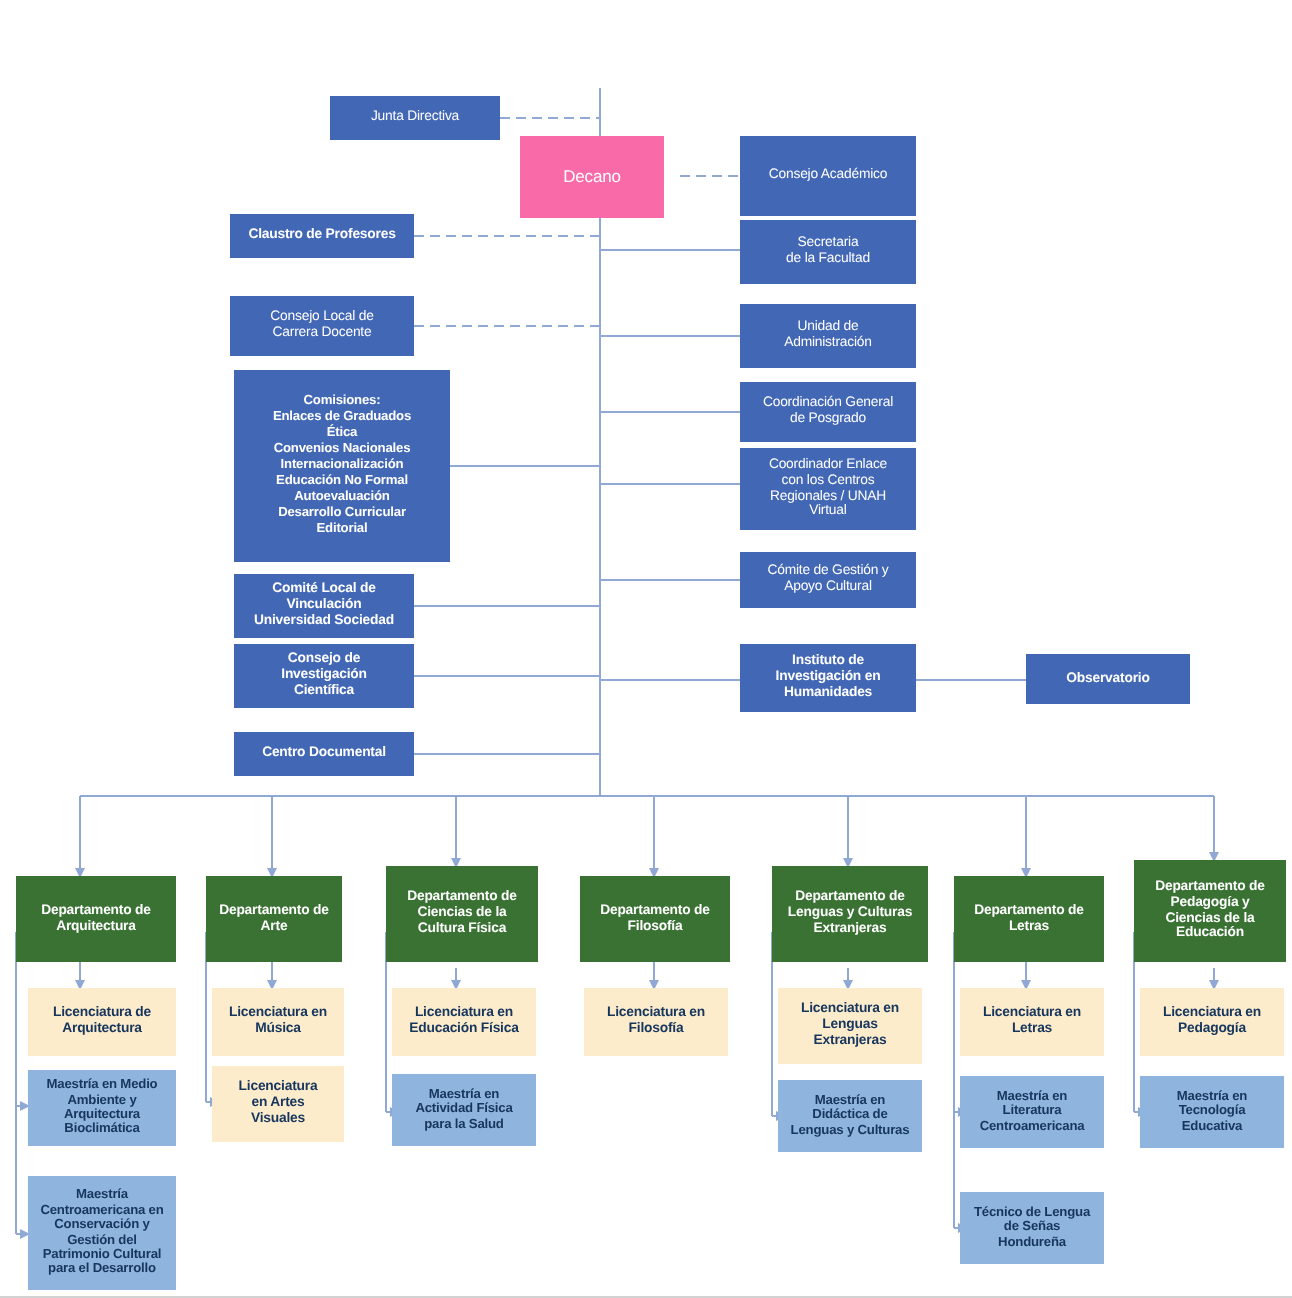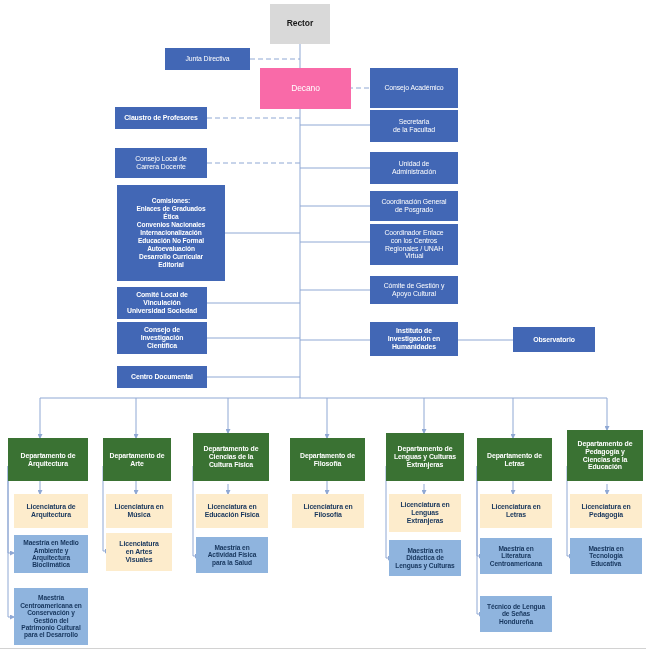--- a/index.html
+++ b/index.html
@@ -106,23 +106,22 @@
       <line x1="477" y1="556" x2="483" y2="556" marker-end="url(#arwr)"></line>
       <path d="M477,466 L477,614"></path>
       <line x1="477" y1="614" x2="483" y2="614" marker-end="url(#arwr)"></line>
 
       <line x1="607" y1="484" x2="607" y2="494" marker-end="url(#arw)"></line>
       <path d="M567,466 L567,556"></path>
       <line x1="567" y1="556" x2="573" y2="556" marker-end="url(#arwr)"></line>
     </g>
   </svg>
 
-  <div class="box b-rector" style="left:270px;top:4px;width:60px;height:40px;">Rector</div>
-
-  <div class="box b-decano" style="left:260px;top:68px;width:91px;height:41px;">Decano</div>
+
+  <div class="box b-decano" style="left:260px;top:68px;width:72px;height:41px;">Decano</div>
 
   <div class="box b-blue" style="left:165px;top:48px;width:85px;height:22px;">Junta Directiva</div>
 
   <div class="box b-blue" style="left:370px;top:68px;width:88px;height:40px;">Consejo Académico</div>
 
   <div class="box b-blue bold" style="left:115px;top:107px;width:92px;height:22px;">Claustro de Profesores</div>
 
   <div class="box b-blue" style="left:115px;top:148px;width:92px;height:30px;">Consejo Local de
 Carrera Docente</div>
 

